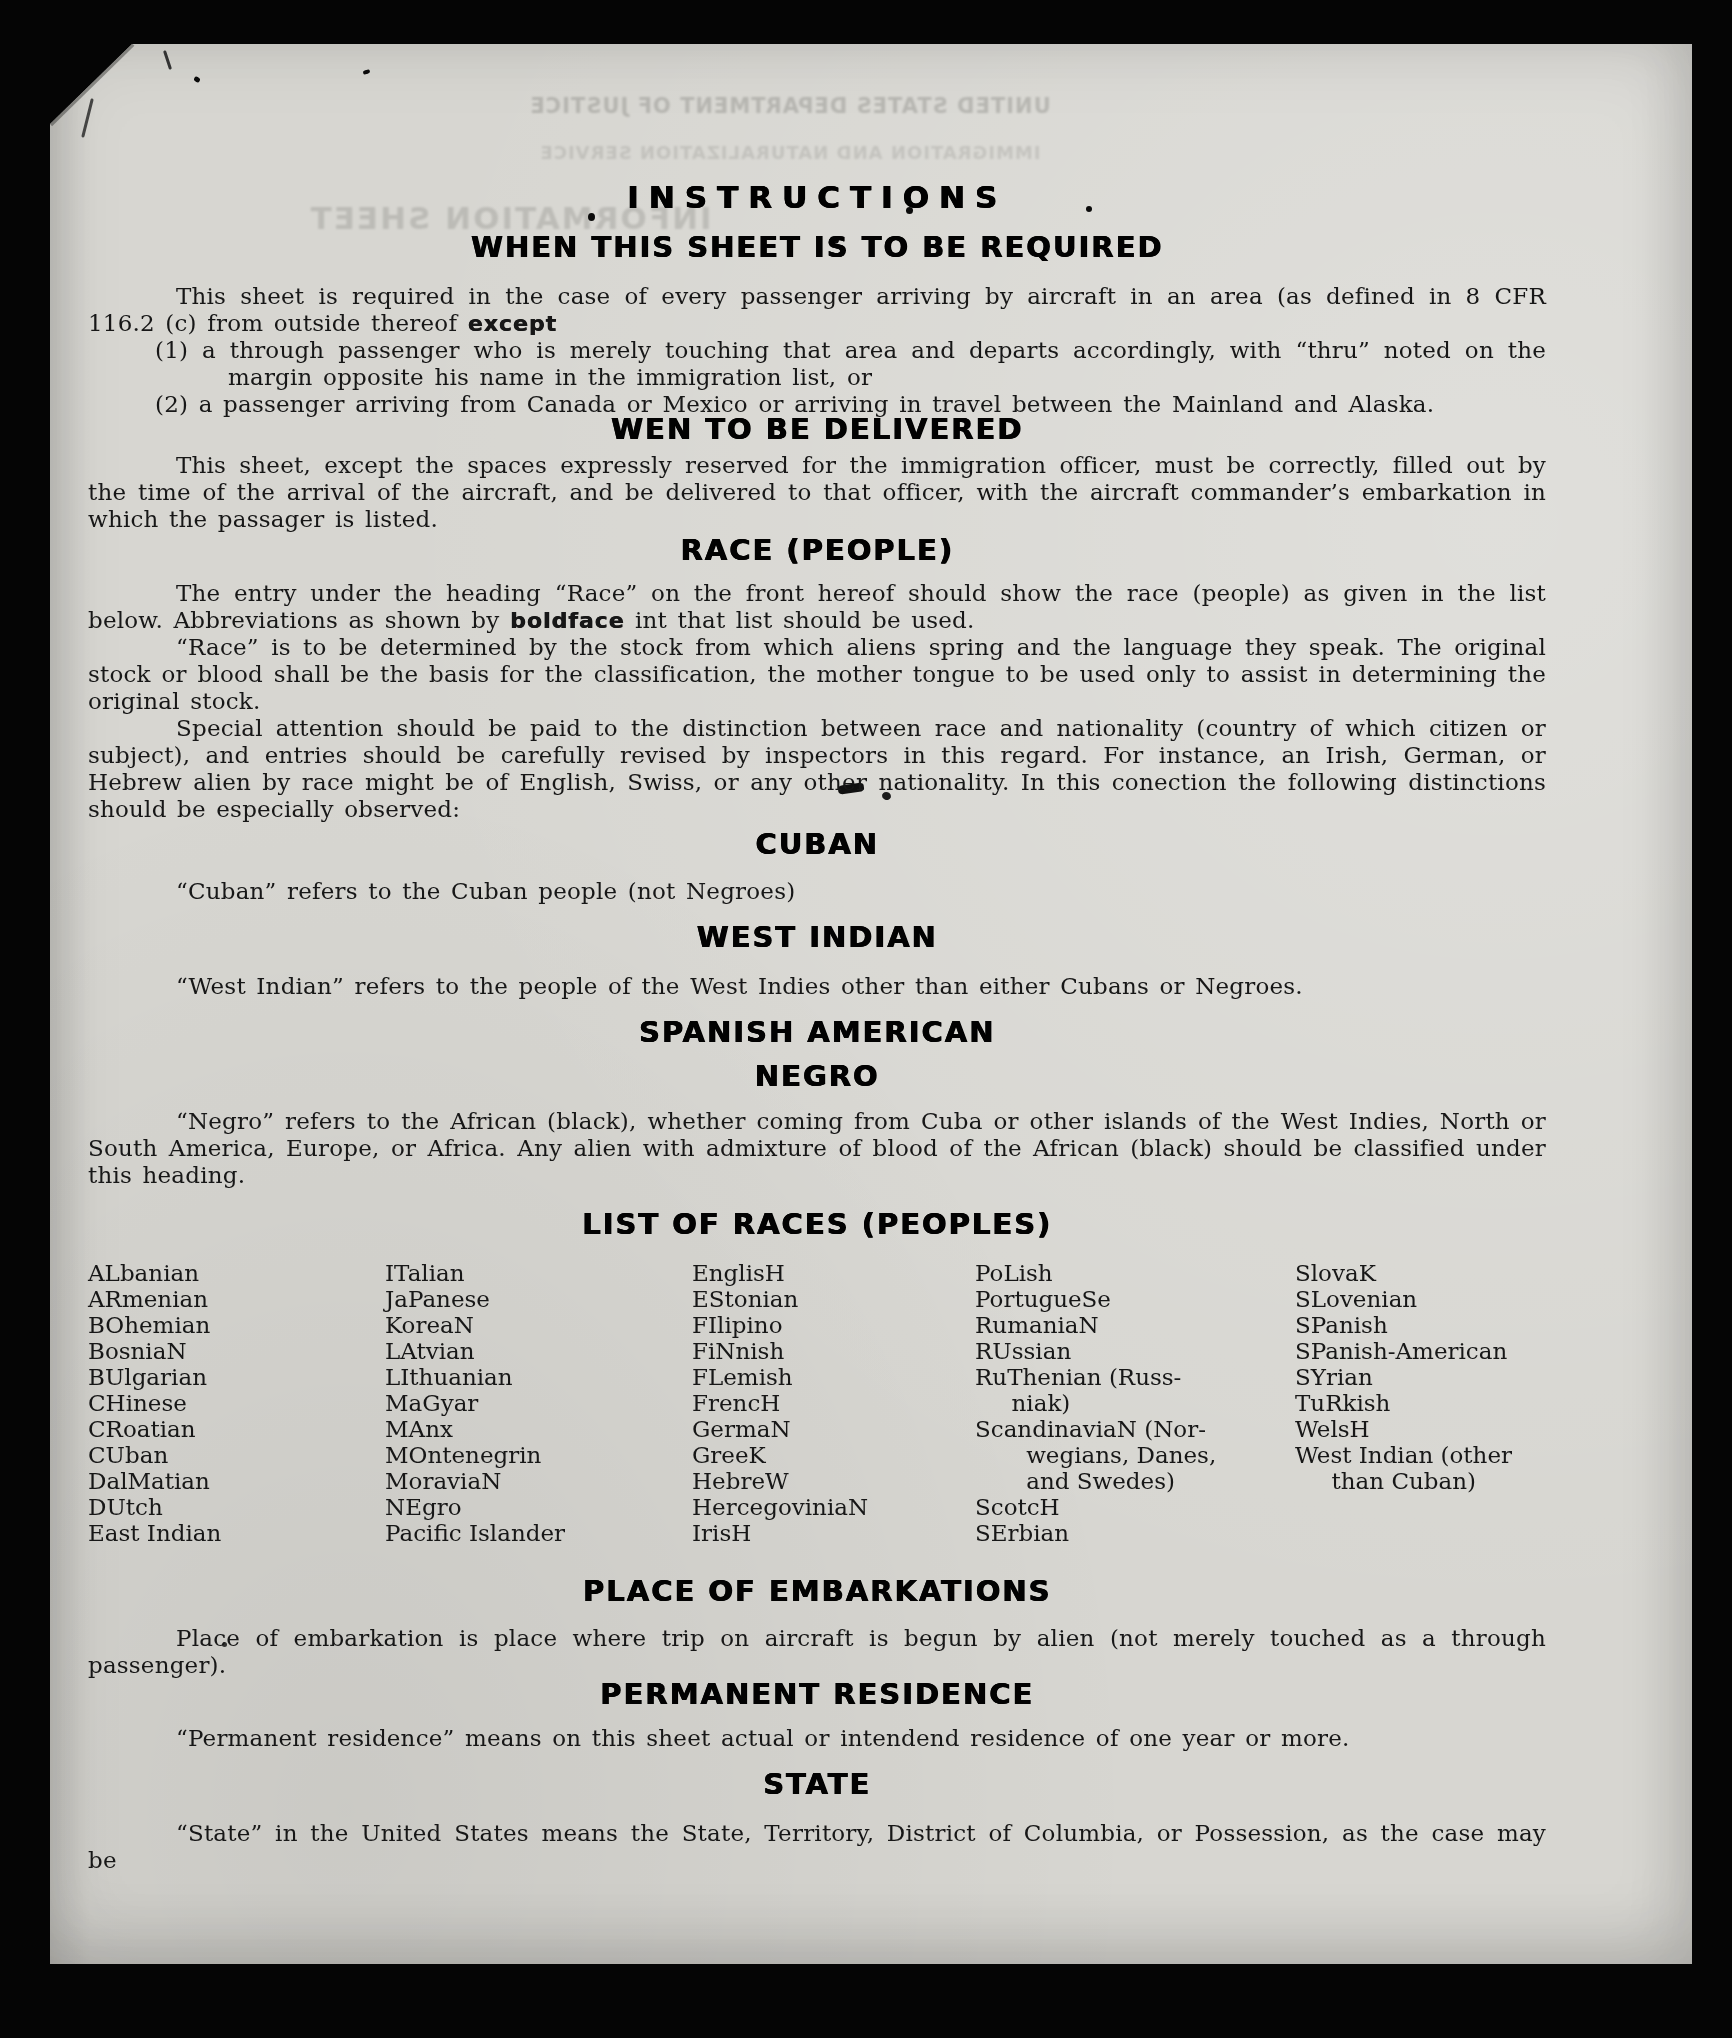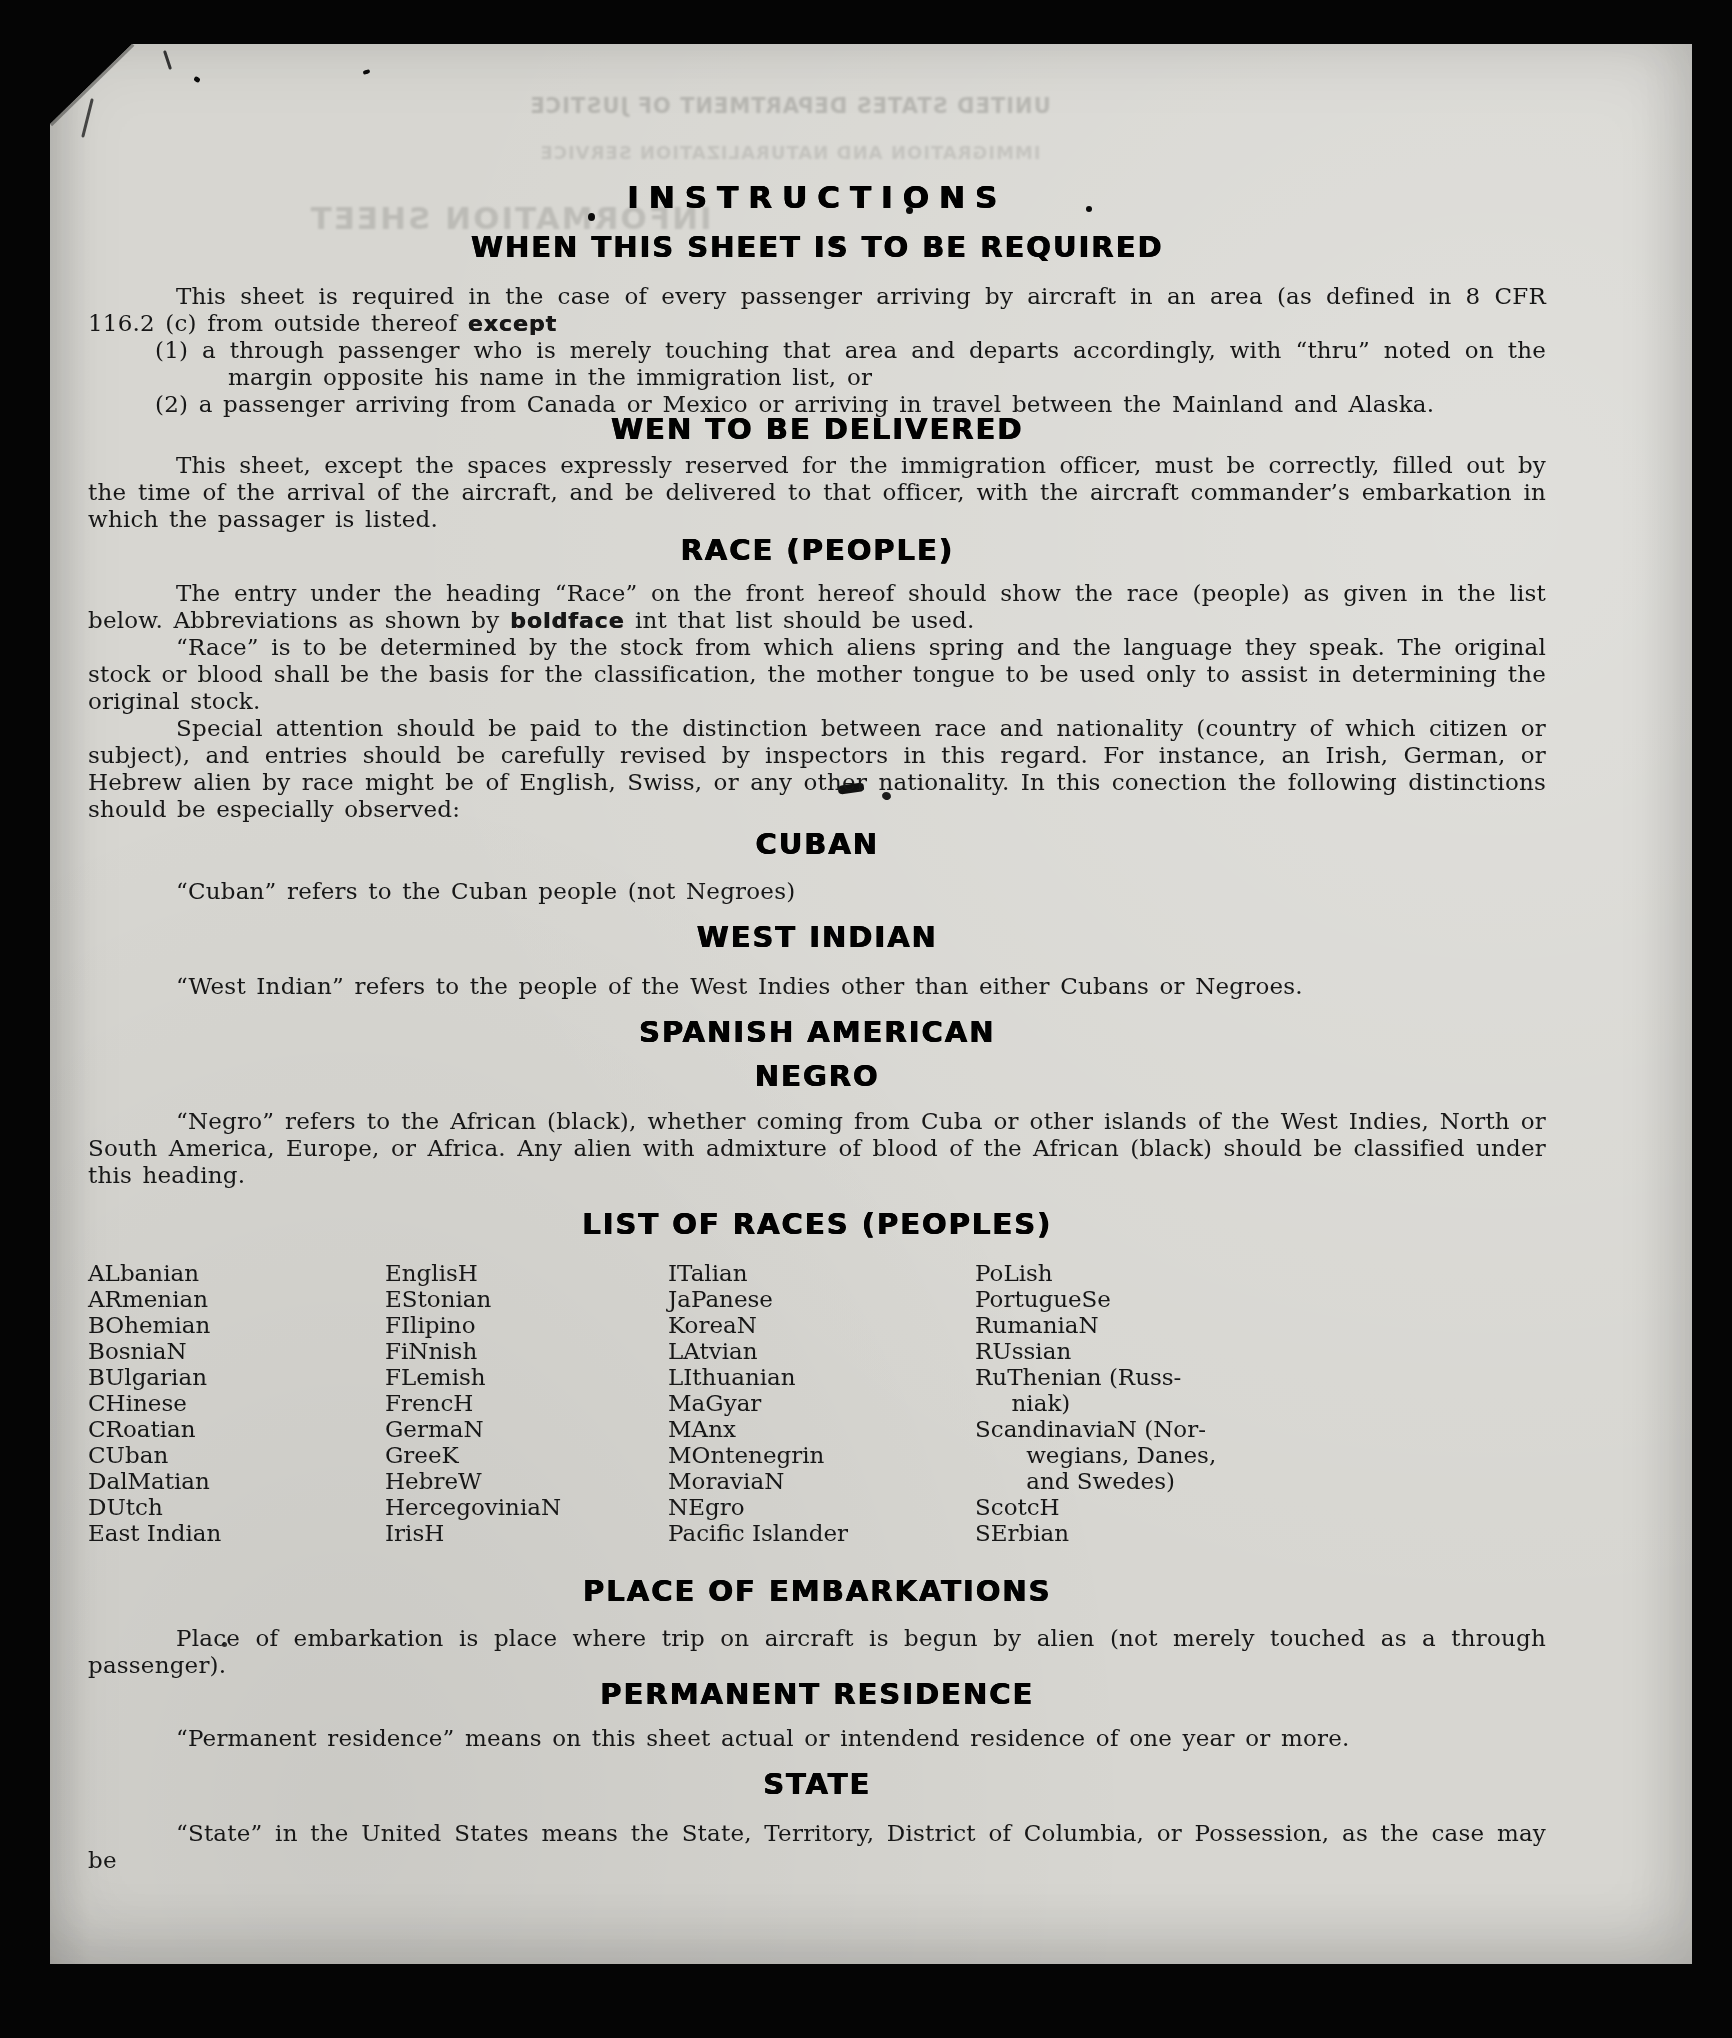--- a/index.html
+++ b/index.html
@@ -148,53 +148,62 @@
 ARmenian
 BOhemian
 BosniaN
 BUlgarian
 CHinese
 CRoatian
 CUban
 DalMatian
 DUtch
 East Indian</div>
+      <div class="race-col col-3">ITalian
+JaPanese
+KoreaN
+LAtvian
+LIthuanian
+MaGyar
+MAnx
+MOntenegrin
+MoraviaN
+NEgro
+Pacific Islander</div>
       <div class="race-col col-2">EnglisH
 EStonian
 FIlipino
 FiNnish
 FLemish
 FrencH
 GermaN
 GreeK
 HebreW
 HercegoviniaN
 IrisH</div>
-      <div class="race-col col-3">ITalian
-JaPanese
-KoreaN
-LAtvian
-LIthuanian
-MaGyar
-MAnx
-MOntenegrin
-MoraviaN
-NEgro
-Pacific Islander</div>
       <div class="race-col col-4">PoLish
 PortugueSe
 RumaniaN
 RUssian
 RuThenian (Russ-
 &nbsp;&nbsp;&nbsp;&nbsp;&nbsp;niak)
 ScandinaviaN (Nor-
 &nbsp;&nbsp;&nbsp;&nbsp;&nbsp;&nbsp;&nbsp;wegians, Danes,
 &nbsp;&nbsp;&nbsp;&nbsp;&nbsp;&nbsp;&nbsp;and Swedes)
 ScotcH
 SErbian</div>
+      <div class="race-col col-5">SlovaK
+SLovenian
+SPanish
+SPanish-American
+SYrian
+TuRkish
+WelsH
+West Indian (other
+&nbsp;&nbsp;&nbsp;&nbsp;&nbsp;than Cuban)</div>
     </div>
 
     <h2 class="h-place">PLACE OF EMBARKATIONS</h2>
     <p class="para indent">Place of embarkation is place where trip on aircraft is begun by alien (not merely touched as a through passenger).</p>
 
     <h2 class="h-perm">PERMANENT RESIDENCE</h2>
     <p class="para indent">“Permanent residence” means on this sheet actual or intendend residence of one year or more.</p>
 
     <h2 class="h-state">STATE</h2>
     <p class="para indent">“State” in the United States means the State, Territory, District of Columbia, or Possession, as the case may be</p>

